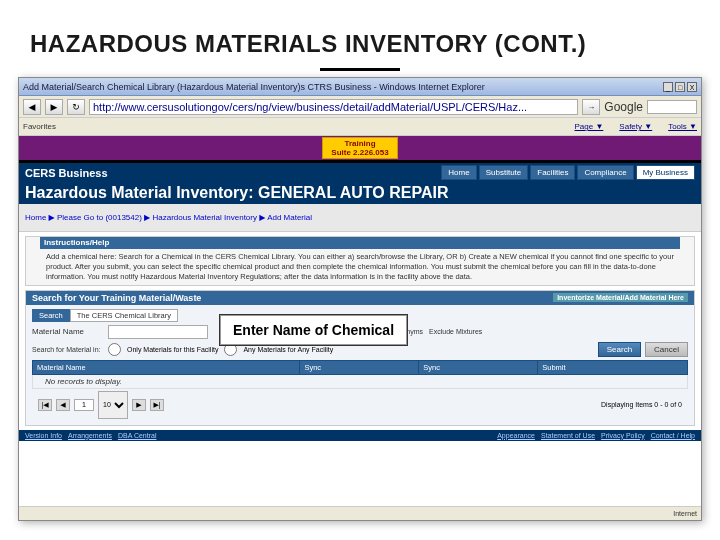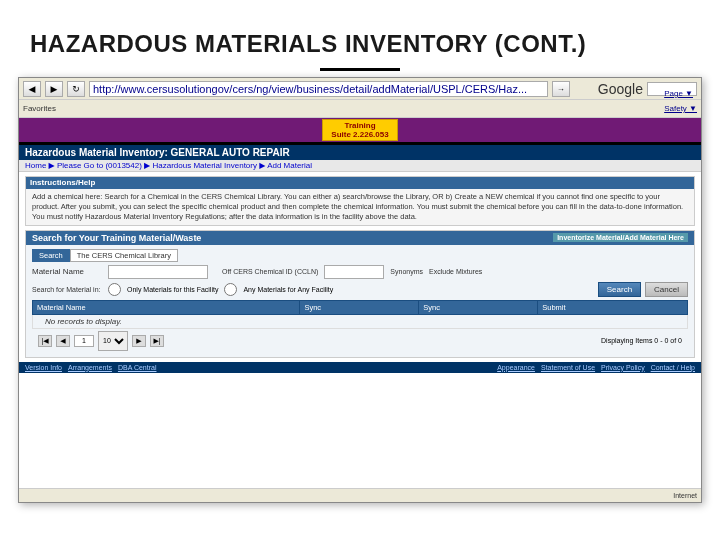--- a/index.html
+++ b/index.html
@@ -175,39 +175,39 @@
     .cers-nav-item.active {
       background: #fff;
       color: #003366;
     }
 
     
     .page-header {
       background: #003366;
       color: #fff;
       padding: 2px 6px;
-      font-size: 10px;
+      font-size: 16px;
       font-weight: bold;
     }
 
     
     .breadcrumb {
       background: #e8e8e8;
-      padding: 1px 6px;
+      padding: 9px 6px;
       font-size: 8px;
       color: #0000cc;
       border-bottom: 1px solid #ccc;
     }
 
     
     .instructions-box {
       background: #f5f5f5;
       border: 1px solid #ccc;
       margin: 4px 6px;
-      padding: 3px 6px;
+      padding: 3px 20px;
       font-size: 7.5px;
       color: #333;
       line-height: 1.3;
       position: relative;
     }
     .instructions-header {
       background: #336699;
       color: #fff;
       font-size: 8px;
       font-weight: bold;
@@ -363,21 +363,21 @@
       justify-content: center;
     }
     .page-input {
       width: 20px;
       height: 12px;
       border: 1px solid #aaa;
       font-size: 7px;
       text-align: center;
     }
     .page-select {
-      height: 20px;
+      height: 28px;
       font-size: 7px;
       border: 1px solid #aaa;
     }
 
     
     .page-footer {
       background: #003366;
       display: flex;
       justify-content: space-between;
       padding: 2px 6px;
@@ -413,63 +413,84 @@
 <body>
 
 <div class="slide-title">
   <h1>HAZARDOUS MATERIALS INVENTORY (CONT.)</h1>
 </div>
 
 <div class="title-divider"></div>
 
 <div class="browser-wrapper">
 
+  <div class="browser-titlebar">
+    <span class="browser-titlebar-text">Add Material/Search Chemical Library (Hazardous Material Inventory)s CTRS Business - Windows Internet Explorer</span>
+    <div class="browser-titlebar-buttons">
+      <span>_</span>
+      <span>□</span>
+      <span>X</span>
+    </div>
+  </div>
 
   <div class="browser-toolbar">
     <button class="browser-nav-btn">◀</button>
     <button class="browser-nav-btn">▶</button>
     <button class="browser-nav-btn">↻</button>
     <input class="browser-address-bar" type="text" value="http://www.cersusolutiongov/cers/ng/view/business/detail/addMaterial/USPL/CERS/Haz..." style="">
     <button class="browser-go-btn">→</button>
-    <span style="font-size:14px;color:#333;margin-left:24px;">Google</span>
+    <span style="font-size:12px;color:#333;">Google</span>
     <input style="width: 50px; height: 14px; border: 1px solid rgb(170, 170, 170); font-size: 7px;" type="text">
   </div>
 
   <div class="browser-favorites">
     <span style="font-size:8px;color:#333;">Favorites</span>
-    <span style="margin-left:auto;display:flex;gap:6px;flex-direction:column;">
+    <span style="margin-left:auto;display:flex;gap:16px;">
       <span class="fav-item">Page ▼</span>
       <span class="fav-item">Safety ▼</span>
       <span class="fav-item">Tools ▼</span>
     </span>
   </div>
 
   <div class="page-content" style="position:relative;">
 
     <div class="training-banner">
       <span class="training-badge">
         <span>Training</span>
         <br>
         <span>Suite 2.226.053</span>
       </span>
     </div>
 
+    <div class="cers-header">
+      <span class="cers-logo">CERS Business</span>
+      <div class="cers-nav">
+        <div class="cers-nav-item">Home</div>
+        <div class="cers-nav-item">Substitute</div>
+        <div class="cers-nav-item">Facilities</div>
+        <div class="cers-nav-item">Compliance</div>
+        <div class="cers-nav-item active">My Business</div>
+      </div>
+    </div>
 
     <div class="page-header">
       <span>Hazardous Material Inventory:</span>
       <strong>GENERAL AUTO REPAIR</strong>
     </div>
 
     <div class="breadcrumb">Home ▶ Please Go to (0013542) ▶ Hazardous Material Inventory ▶ Add Material</div>
 
     <div class="instructions-box">
       <div class="instructions-header">Instructions/Help</div>
       <p>Add a chemical here: Search for a Chemical in the CERS Chemical Library. You can either a) search/browse the Library, OR b) Create a NEW chemical if you cannot find one specific to your product. After you submit, you can select the specific chemical product and then complete the chemical information. You must submit the chemical before you can fill in the data-to-done information. You must notify Hazardous Material Inventory Regulations; after the data information is in the facility above the data.</p>
     </div>
 
+    <div class="callout-box">
+      <span>Enter Name of Chemical</span>
+    </div>
 
     <div class="search-section">
       <div class="search-header">
         <span>Search for Your Training Material/Waste</span>
         <span style="float:right;background:#5599aa;padding:1px 4px;font-size:7px;cursor:pointer;">Inventorize Material/Add Material Here</span>
       </div>
       <div class="search-body">
 
         <div class="search-tabs">
           <div class="search-tab active">Search</div>

